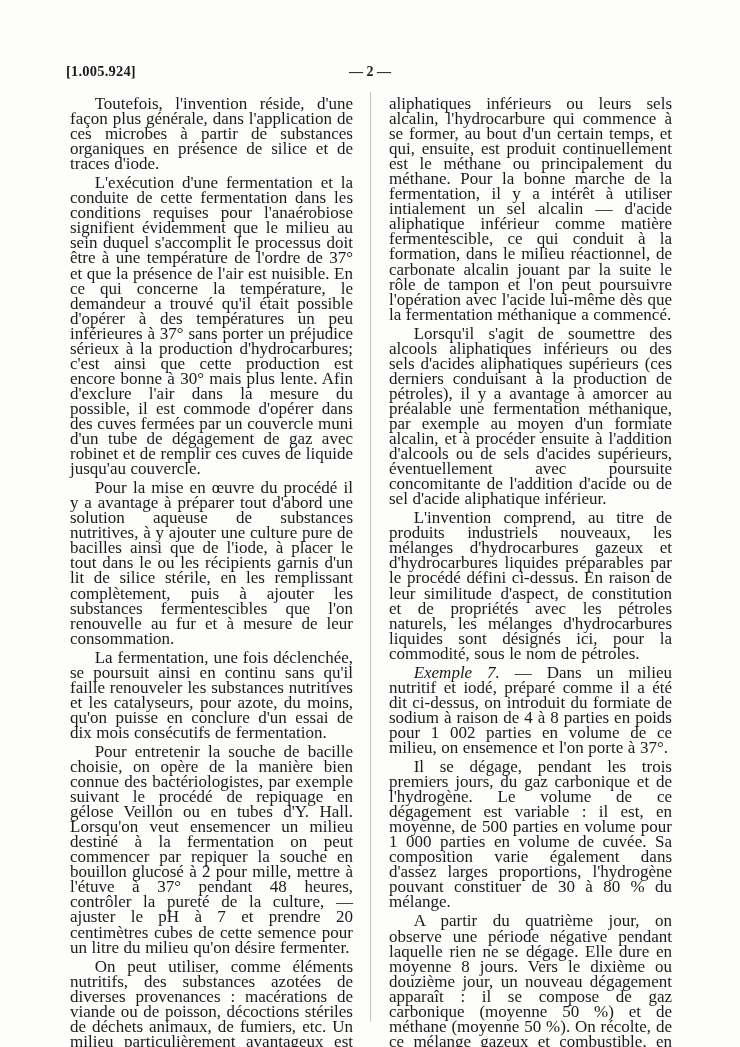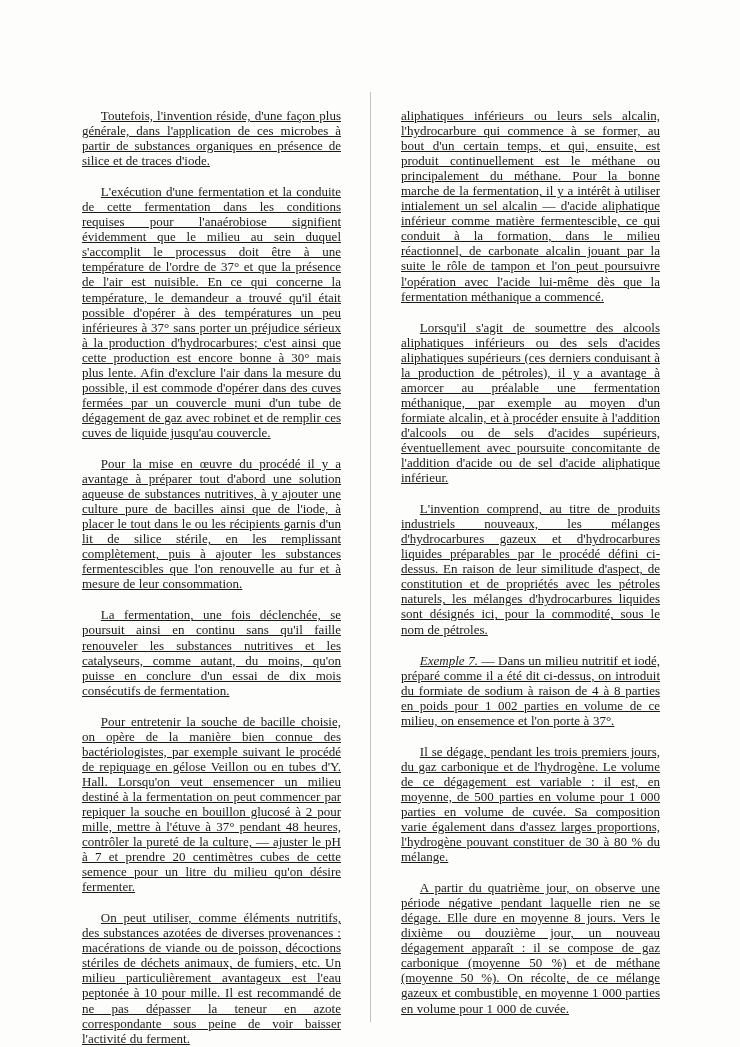--- a/index.html
+++ b/index.html
@@ -67,52 +67,55 @@
     top: 92px;
     width: 610px;
     height: 935px;
     display: flex;
     justify-content: space-between;
   }
   .column {
     width: 291px;
   }
   .column p {
-    margin: 16px;
+    margin: 4px;
     text-align: justify;
     text-justify: inter-word;
     text-indent: 1.45em;
-    font-size: 13px;
+    font-size: 17px;
     line-height: 15.05px;
     hyphens: none;
     word-spacing: 0.02em;
-    text-decoration: underline;
   }
   .column p.no-indent {
     text-indent: 0;
   }
   .column p em {
     font-style: italic;
   }
 </style>
 </head>
 <body>
 
 <div class="page">
 
+  <div class="running-head">
+    <div class="patent-number">[1.005.924]</div>
+    <div class="folio">— 2 —</div>
+  </div>
 
   <div class="column-rule"></div>
 
   <div class="columns">
 
     <div class="column">
       <p>Toutefois, l'invention réside, d'une façon plus générale, dans l'application de ces microbes à partir de substances organiques en présence de silice et de traces d'iode.</p>
       <p>L'exécution d'une fermentation et la conduite de cette fermentation dans les conditions requises pour l'anaérobiose signifient évidemment que le milieu au sein duquel s'accomplit le processus doit être à une température de l'ordre de 37° et que la présence de l'air est nuisible. En ce qui concerne la température, le demandeur a trouvé qu'il était possible d'opérer à des températures un peu inférieures à 37° sans porter un préjudice sérieux à la production d'hydrocarbures; c'est ainsi que cette production est encore bonne à 30° mais plus lente. Afin d'exclure l'air dans la mesure du possible, il est commode d'opérer dans des cuves fermées par un couvercle muni d'un tube de dégagement de gaz avec robinet et de remplir ces cuves de liquide jusqu'au couvercle.</p>
       <p>Pour la mise en œuvre du procédé il y a avantage à préparer tout d'abord une solution aqueuse de substances nutritives, à y ajouter une culture pure de bacilles ainsi que de l'iode, à placer le tout dans le ou les récipients garnis d'un lit de silice stérile, en les remplissant complètement, puis à ajouter les substances fermentescibles que l'on renouvelle au fur et à mesure de leur consommation.</p>
-      <p>La fermentation, une fois déclenchée, se poursuit ainsi en continu sans qu'il faille renouveler les substances nutritives et les catalyseurs, comme autant, du moins, qu'on puisse en conclure d'un essai de dix mois consécutifs de fermentation.</p>
+      <p>La fermentation, une fois déclenchée, se poursuit ainsi en continu sans qu'il faille renouveler les substances nutritives et les catalyseurs, pour azote, du moins, qu'on puisse en conclure d'un essai de dix mois consécutifs de fermentation.</p>
       <p>Pour entretenir la souche de bacille choisie, on opère de la manière bien connue des bactériologistes, par exemple suivant le procédé de repiquage en gélose Veillon ou en tubes d'Y. Hall. Lorsqu'on veut ensemencer un milieu destiné à la fermentation on peut commencer par repiquer la souche en bouillon glucosé à 2 pour mille, mettre à l'étuve à 37° pendant 48 heures, contrôler la pureté de la culture, — ajuster le pH à 7 et prendre 20 centimètres cubes de cette semence pour un litre du milieu qu'on désire fermenter.</p>
       <p>On peut utiliser, comme éléments nutritifs, des substances azotées de diverses provenances : macérations de viande ou de poisson, décoctions stériles de déchets animaux, de fumiers, etc. Un milieu particulièrement avantageux est l'eau peptonée à 10 pour mille. Il est recommandé de ne pas dépasser la teneur en azote correspondante sous peine de voir baisser l'activité du ferment.</p>
     </div>
 
     <div class="column">
       <p class="no-indent">aliphatiques inférieurs ou leurs sels alcalin, l'hydrocarbure qui commence à se former, au bout d'un certain temps, et qui, ensuite, est produit continuellement est le méthane ou principalement du méthane. Pour la bonne marche de la fermentation, il y a intérêt à utiliser intialement un sel alcalin — d'acide aliphatique inférieur comme matière fermentescible, ce qui conduit à la formation, dans le milieu réactionnel, de carbonate alcalin jouant par la suite le rôle de tampon et l'on peut poursuivre l'opération avec l'acide lui-même dès que la fermentation méthanique a commencé.</p>
       <p>Lorsqu'il s'agit de soumettre des alcools aliphatiques inférieurs ou des sels d'acides aliphatiques supérieurs (ces derniers conduisant à la production de pétroles), il y a avantage à amorcer au préalable une fermentation méthanique, par exemple au moyen d'un formiate alcalin, et à procéder ensuite à l'addition d'alcools ou de sels d'acides supérieurs, éventuellement avec poursuite concomitante de l'addition d'acide ou de sel d'acide aliphatique inférieur.</p>
       <p>L'invention comprend, au titre de produits industriels nouveaux, les mélanges d'hydrocarbures gazeux et d'hydrocarbures liquides préparables par le procédé défini ci-dessus. En raison de leur similitude d'aspect, de constitution et de propriétés avec les pétroles naturels, les mélanges d'hydrocarbures liquides sont désignés ici, pour la commodité, sous le nom de pétroles.</p>
       <p><em>Exemple 7.</em><span> — </span><span>Dans un milieu nutritif et iodé, préparé comme il a été dit ci-dessus, on introduit du formiate de sodium à raison de 4 à 8 parties en poids pour 1 002 parties en volume de ce milieu, on ensemence et l'on porte à 37°.</span></p>
       <p>Il se dégage, pendant les trois premiers jours, du gaz carbonique et de l'hydrogène. Le volume de ce dégagement est variable : il est, en moyenne, de 500 parties en volume pour 1 000 parties en volume de cuvée. Sa composition varie également dans d'assez larges proportions, l'hydrogène pouvant constituer de 30 à 80 % du mélange.</p>

